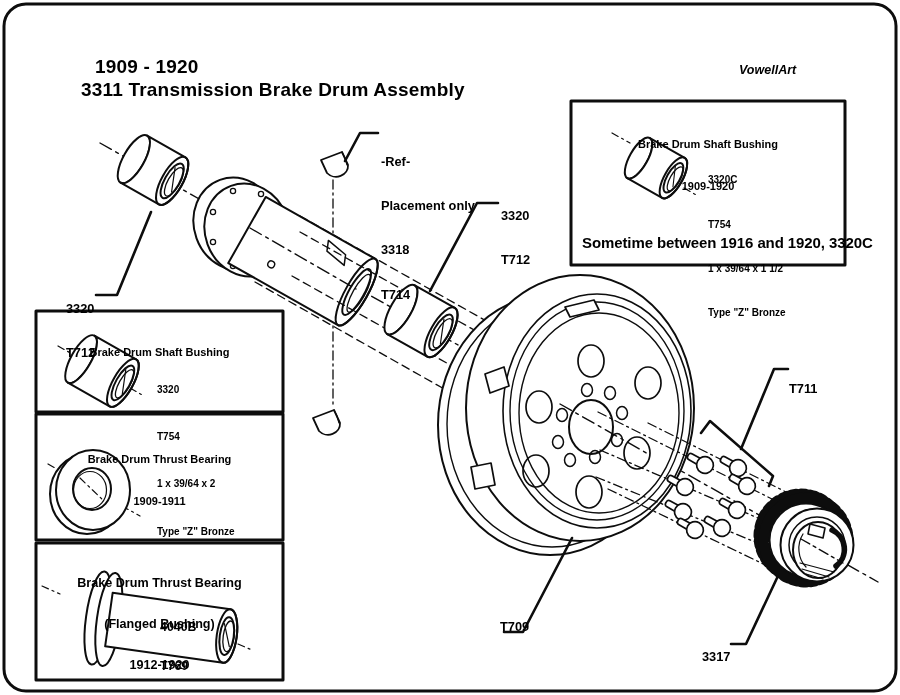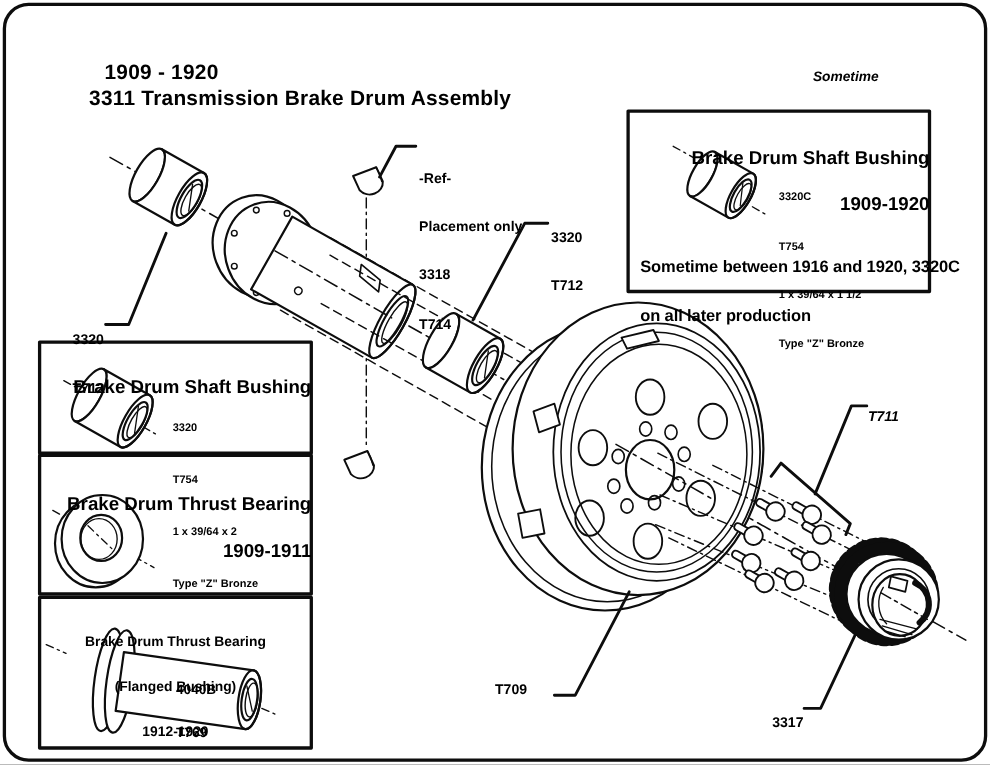--- a/index.html
+++ b/index.html
@@ -3,21 +3,21 @@
 <meta charset="utf-8">
 <style>
   html,body{margin:0;padding:0;background:#888;}
   .page{position:relative;width:900px;height:695px;background:#ffffff;overflow:hidden;
         font-family:"Liberation Sans",sans-serif;color:#000000;}
   .page svg{position:absolute;left:0;top:0;}
   .txt{position:absolute;font-weight:700;white-space:pre;}
   .title{font-size:19px;line-height:23px;letter-spacing:.2px;}
   .credit{font-size:12.5px;font-style:italic;}
   .callout{font-size:12.8px;line-height:14.8px;}
-  .boxtitle{font-size:17px;line-height:14px;text-align:right;}
+  .boxtitle{font-size:11px;line-height:14px;text-align:center;}
   .boxtitle3{font-size:12.6px;line-height:13.6px;text-align:center;}
   .specs{font-size:10px;line-height:15.8px;}
   .specs2{font-size:12.6px;line-height:16px;}
   .specs3{font-size:12.4px;line-height:13.3px;}
   .note{font-size:15px;line-height:15.3px;letter-spacing:-0.1px;}
 </style>
 </head>
 <body>
 
 <div class="page">
@@ -251,60 +251,59 @@
       <ellipse cx="130" cy="0" rx="10" ry="27"></ellipse>
       <ellipse cx="130" cy="0" rx="7" ry="19" fill="#ffffff"></ellipse>
       <ellipse cx="132" cy="0" rx="5.5" ry="15.5" stroke-width="1.3"></ellipse>
       <line x1="126" y1="-12" x2="134" y2="10" stroke-width="1.2"></line>
     </g>
   </g>
 </svg>
 
   <div class="txt title" style="left:95px;top:55px;">1909 - 1920</div>
   <div class="txt title" style="left:81px;top:78px;">3311 Transmission Brake Drum Assembly</div>
-  <div class="txt credit" style="left:739px;top:63px;">Sometime</div>
+  <div class="txt credit" style="left:739px;top:63px;">VowellArt</div>
 
   <div class="txt callout" style="left:381px;top:125px;">
     <div>-Ref-</div>
     <div>Placement only</div>
     <div>3318</div>
     <div>T714</div>
   </div>
 
   <div class="txt callout" style="left:501px;top:179px;">
     <div>3320</div>
     <div>T712</div>
   </div>
 
   <div class="txt callout" style="left:66px;top:272px;">
     <div>3320</div>
     <div>T712</div>
   </div>
 
-  <div class="txt callout" style="left:789px;top:372px;font-style:italic;">T711</div>
-  <div class="txt callout" style="left:450px;top:620px;">T709</div>
+  <div class="txt callout" style="left:789px;top:382px;">T711</div>
+  <div class="txt callout" style="left:500px;top:620px;">T709</div>
 
   <div class="txt callout" style="left:702px;top:620px;">
     <div>3317</div>
     <div>T713</div>
   </div>
 
   <div class="txt boxtitle" style="left:571px;top:109px;width:274px;">
     <div>Brake Drum Shaft Bushing</div>
     <div>1909-1920</div>
   </div>
   <div class="txt specs" style="left:708px;top:144px;line-height:14.7px;">
     <div>3320C</div>
     <div>T754</div>
     <div>1 x 39/64 x 1 1/2</div>
     <div>Type "Z" Bronze</div>
   </div>
   <div class="txt note" style="left:582px;top:204px;">
     <div>Sometime between 1916 and 1920, 3320C</div>
-    <div>on all later production</div>
   </div>
 
   <div class="txt boxtitle" style="left:36px;top:317px;width:247px;">
     <div>Brake Drum Shaft Bushing</div>
   </div>
   <div class="txt specs" style="left:157px;top:350px;">
     <div>3320</div>
     <div>T754</div>
     <div>1 x 39/64 x 2</div>
     <div>Type "Z" Bronze</div>

